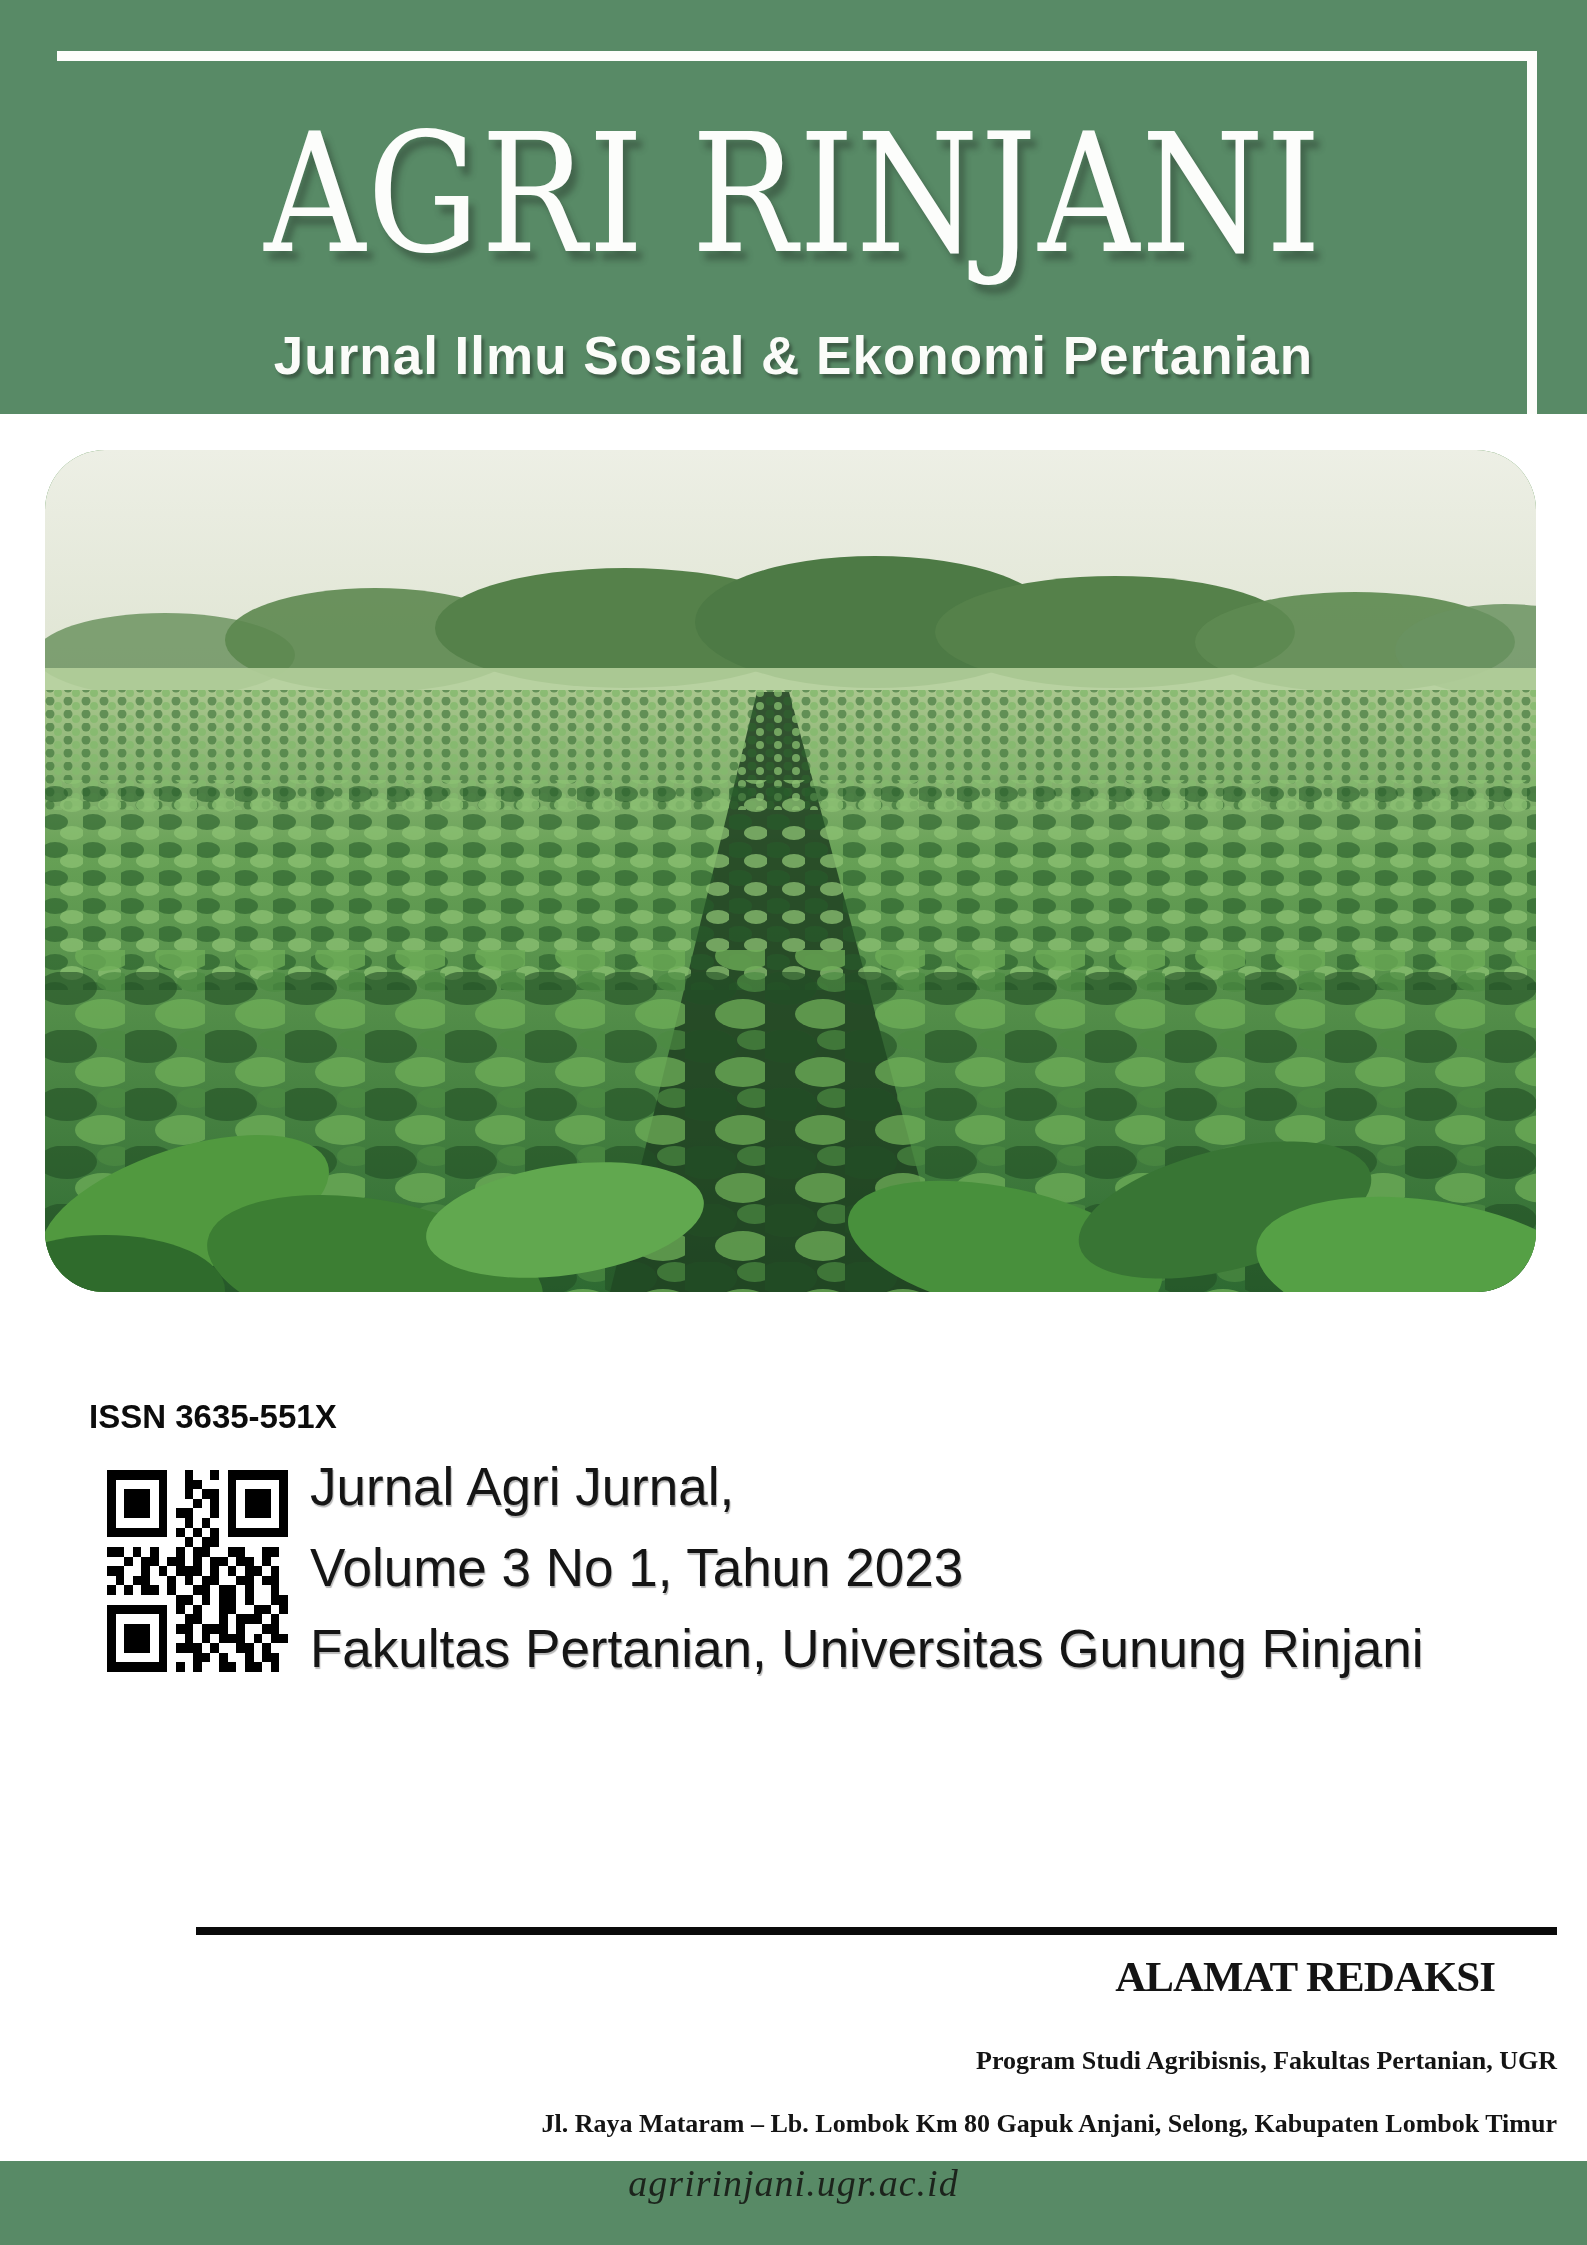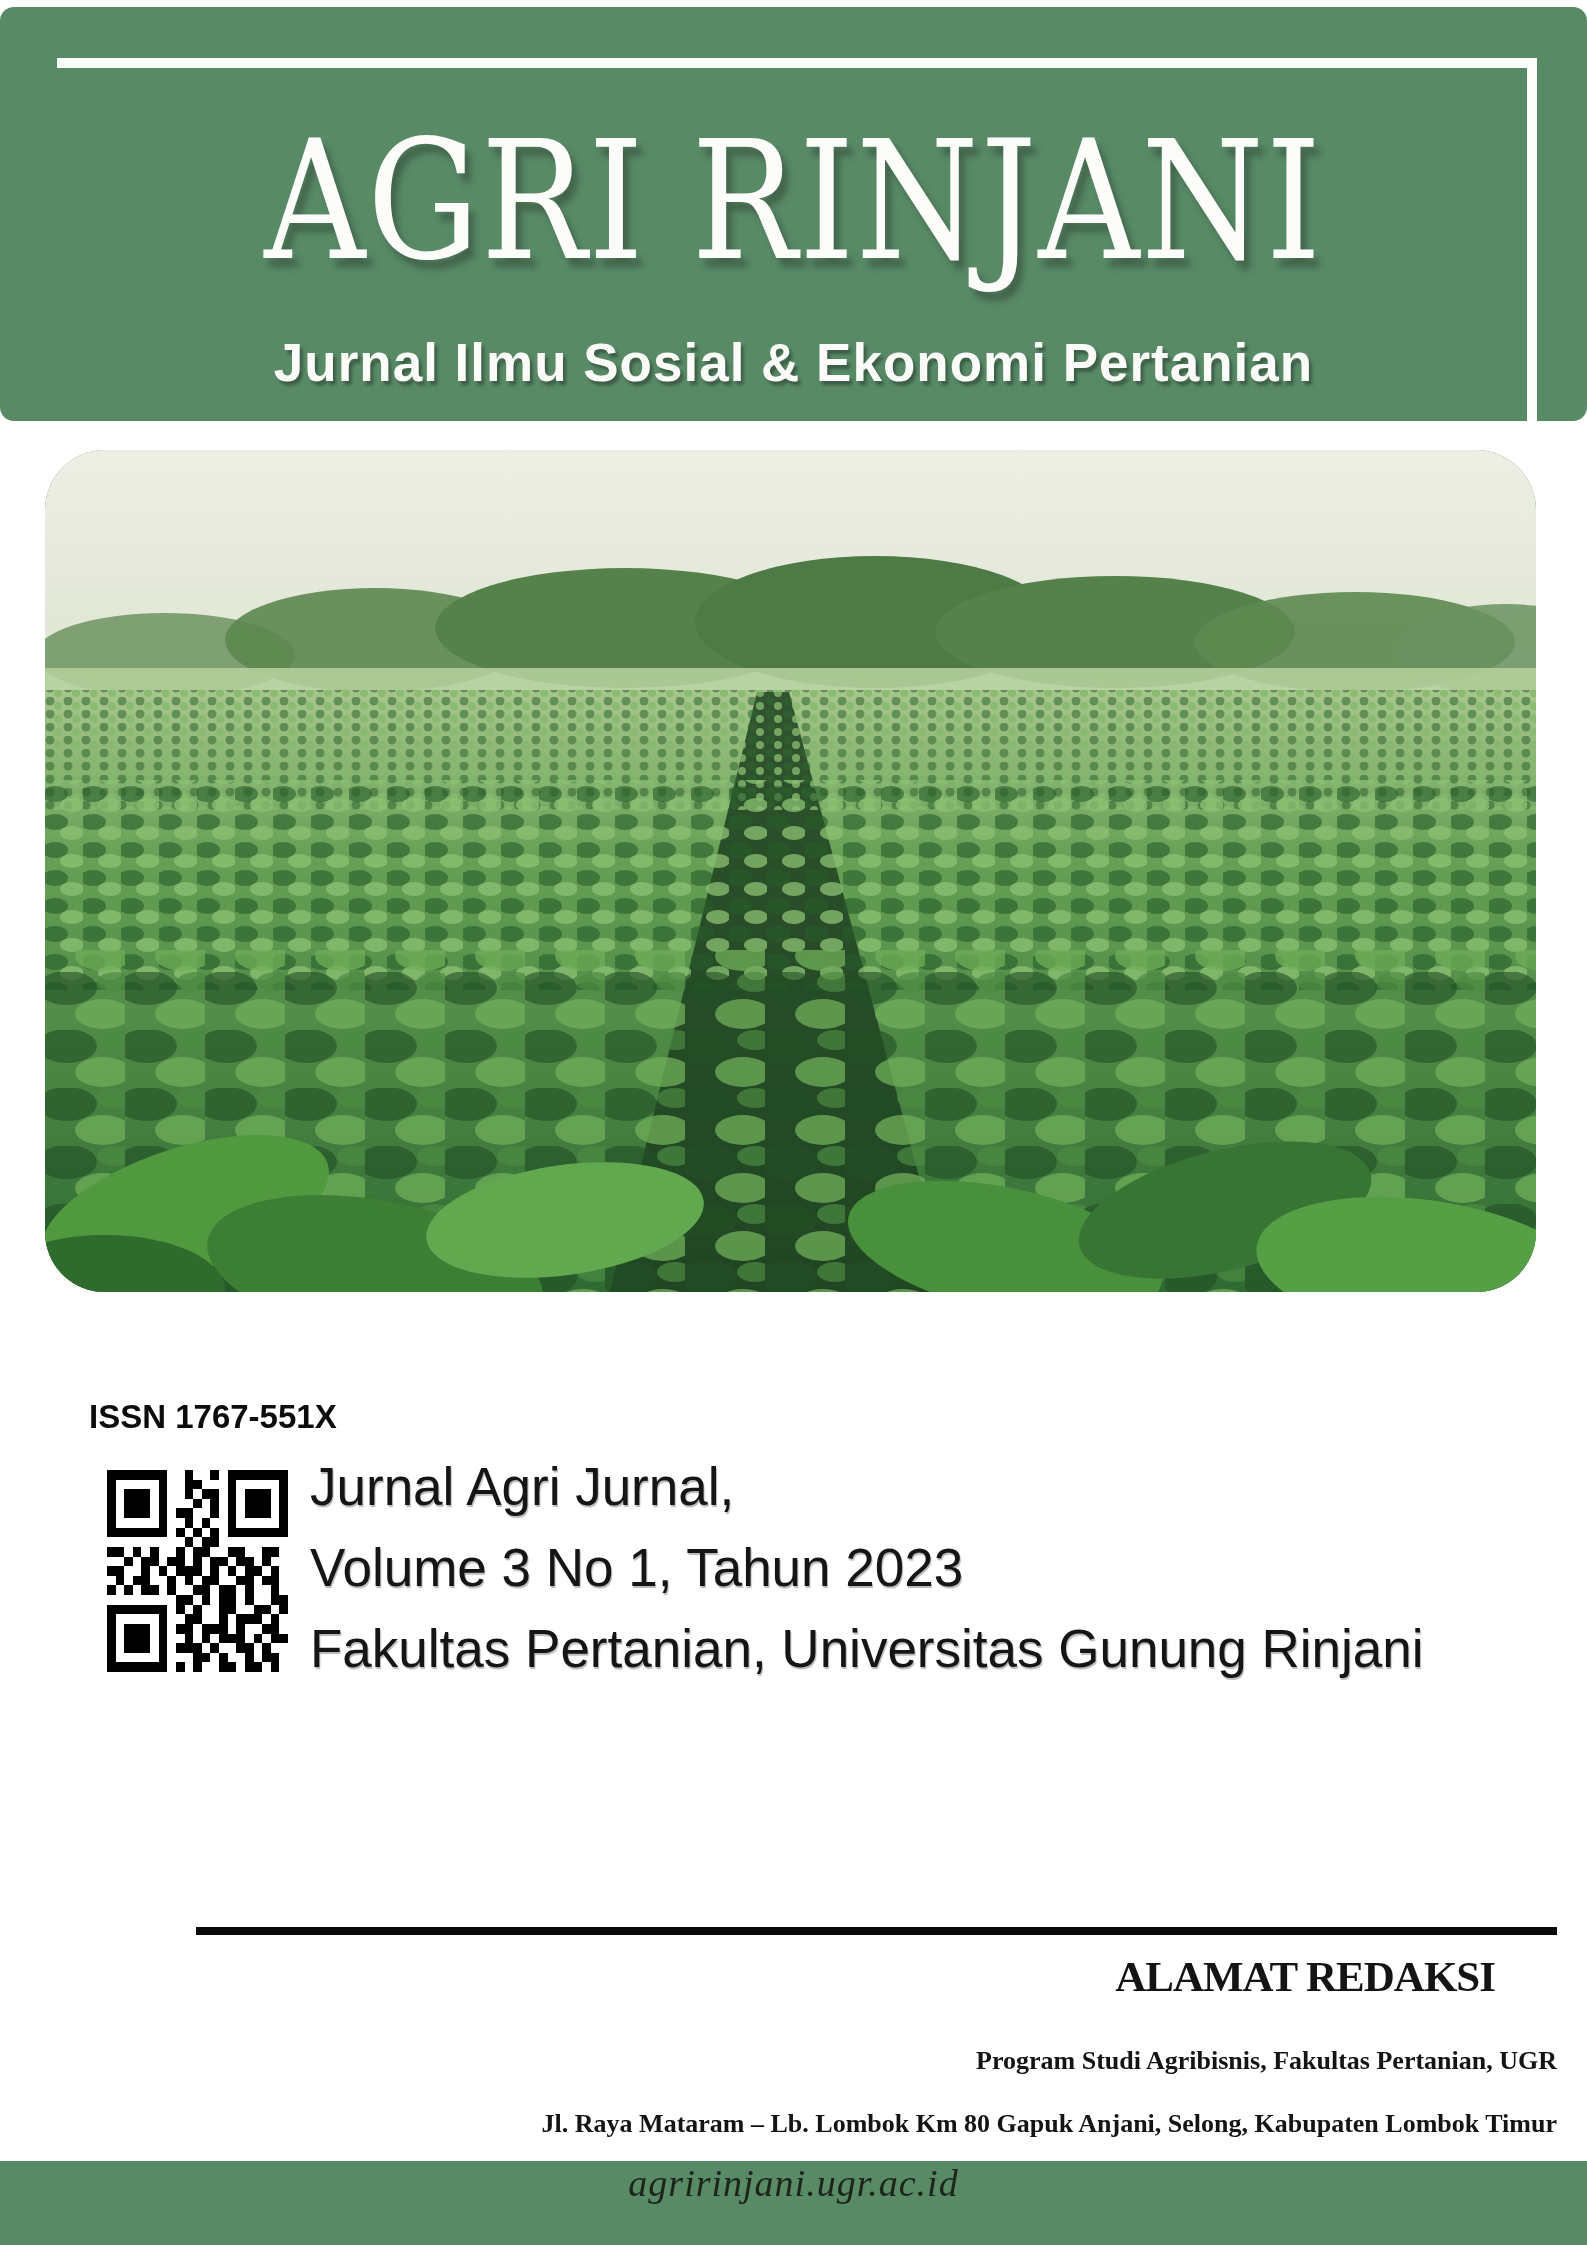--- a/index.html
+++ b/index.html
@@ -2,23 +2,22 @@
 <html style="--brand-green: #588a66; --footer-text: #1c241c;"><head>
 <meta charset="utf-8">
 <style>
   html,body{margin:0;padding:0;background:#ffffff;}
   .page{
     position:relative;width:1587px;height:2245px;background:#ffffff;overflow:hidden;
     font-family:"Liberation Sans",sans-serif;
   }
   
   .masthead{
-    position:absolute;left:0;top:7px;width:1587px;height:414px;
+    position:absolute;left:0;top:0;width:1587px;height:414px;
     background:var(--brand-green,#588a66);
-    border-radius:14px;
   }
   .frame-top{position:absolute;left:57px;top:51px;width:1479px;height:10px;background:#fdfdfb;}
   .frame-right{position:absolute;left:1527px;top:51px;width:10px;height:363px;background:#fdfdfb;}
   .journal-title{
     position:absolute;left:0;top:108px;width:1587px;text-align:center;
     font-family:"DejaVu Serif",serif;font-size:165px;line-height:1.05;color:#fcfdfb;
     transform:scaleX(0.85);transform-origin:50% 50%;
     letter-spacing:2px;white-space:nowrap;
     text-shadow:7px 9px 7px rgba(40,55,45,0.45);
   }
@@ -132,21 +131,21 @@
         <ellipse cx="330" cy="820" rx="170" ry="70" fill="#3c7e33" transform="rotate(10 330 820)"></ellipse>
         <ellipse cx="520" cy="770" rx="140" ry="55" fill="#61a84f" transform="rotate(-8 520 770)"></ellipse>
         <ellipse cx="960" cy="800" rx="160" ry="62" fill="#48903c" transform="rotate(12 960 800)"></ellipse>
         <ellipse cx="1180" cy="760" rx="150" ry="60" fill="#387534" transform="rotate(-14 1180 760)"></ellipse>
         <ellipse cx="1380" cy="820" rx="170" ry="70" fill="#55a045" transform="rotate(8 1380 820)"></ellipse>
         <ellipse cx="60" cy="840" rx="120" ry="55" fill="#2f6b2c"></ellipse>
       </g>
     </svg>
   </div>
 
-  <div class="issn">ISSN 1767-551X</div>
+  <div class="issn">ISSN 3635-551X</div>
 
   <div class="qr">
     <svg id="qr-svg" viewBox="0 0 21 21" preserveAspectRatio="none" shape-rendering="crispEdges" aria-hidden="true">
         <rect x="0" y="0" width="1" height="1" fill="#000"></rect>
         <rect x="1" y="0" width="1" height="1" fill="#000"></rect>
         <rect x="2" y="0" width="1" height="1" fill="#000"></rect>
         <rect x="3" y="0" width="1" height="1" fill="#000"></rect>
         <rect x="4" y="0" width="1" height="1" fill="#000"></rect>
         <rect x="5" y="0" width="1" height="1" fill="#000"></rect>
         <rect x="6" y="0" width="1" height="1" fill="#000"></rect>

